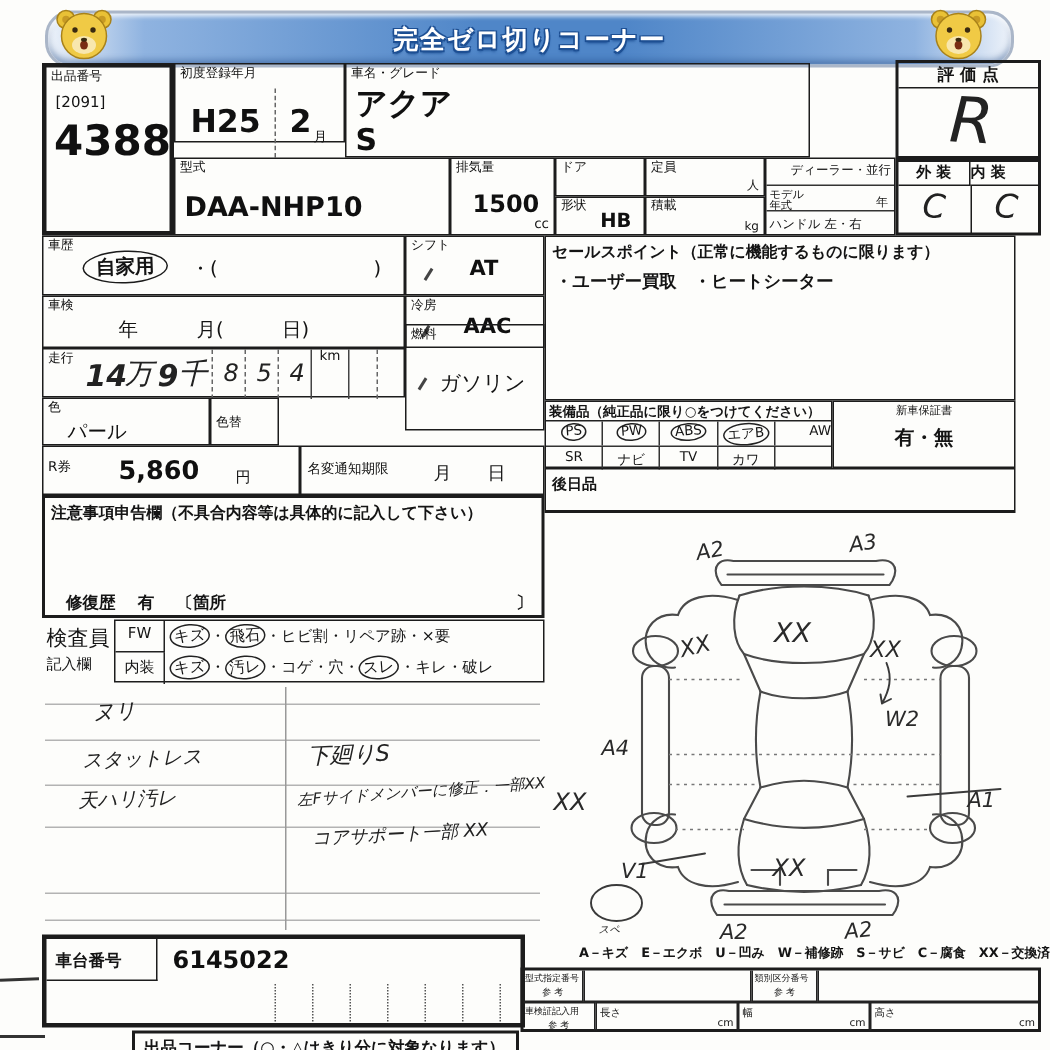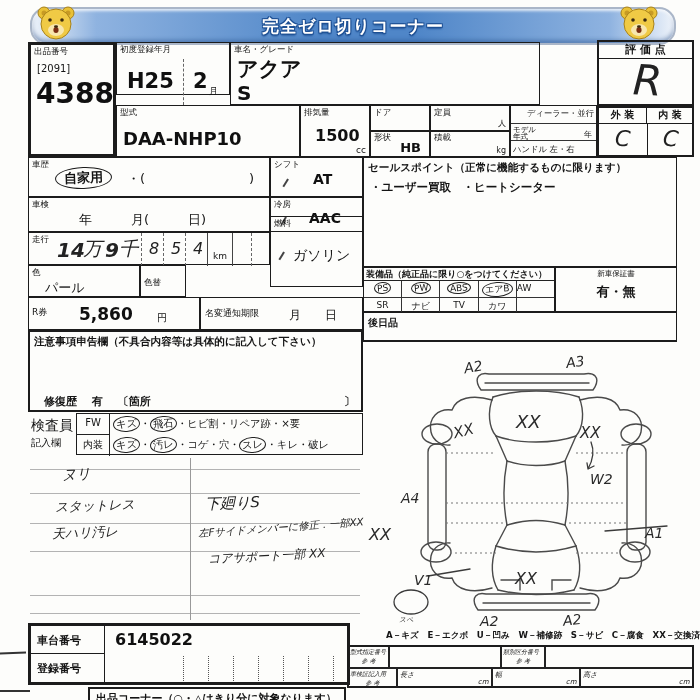--- a/index.html
+++ b/index.html
@@ -10,21 +10,21 @@
   .thick{border-width:3px;}
   .med{border-width:2.2px;}
   .lb{font-size:8.5px;line-height:1.1;color:#111;}
   .val{font-weight:bold;color:#101010;}
   .hand{font-style:italic;color:#222;}
   .oval{display:inline-block;border:1.5px solid #1b1b1b;border-radius:50%;padding:0 5px;transform:rotate(-2deg);}
   .oval2{display:inline-block;border:1.4px solid #222;border-radius:50%;padding:0 2px;transform:rotate(-4deg);}
   .dash-l{border-left:1px dashed #666;}
   .dot-l{border-left:1px dotted #555;}
   .tick{display:inline-block;width:9px;height:1.6px;background:#444;transform:rotate(-58deg);margin-right:2px;vertical-align:middle;}
-  .cell{position:absolute;box-sizing:border-box;border:1.2px solid #222;font-style:italic;}
+  .cell{position:absolute;box-sizing:border-box;border:1.2px solid #222;}
   .ruled{position:absolute;left:30px;width:330px;border-top:1.2px solid #b3b3b3;}
   .banner{position:absolute;left:30px;top:7px;width:642px;height:34px;border:2px solid #aab6c8;border-radius:17px;
     background:linear-gradient(90deg,#eef3fa 0%,#8fb3e0 10%,#4f86c8 45%,#4f86c8 60%,#8fb3e0 90%,#eef3fa 100%);
     box-shadow:inset 0 2px 3px rgba(255,255,255,.8), inset 0 -3px 4px rgba(30,70,130,.45);}
   .banner-title{position:absolute;width:100%;top:6px;text-align:center;font-size:17px;font-weight:bold;color:#fff;
     letter-spacing:1px;
     text-shadow:1px 1px 0 #1d4f93,-1px 1px 0 #1d4f93,1px -1px 0 #1d4f93,-1px -1px 0 #1d4f93,0 2px 2px #1d4f93;}
   .stray{position:absolute;border-top:2px solid #333;}
   svg text{font-family:"DejaVu Sans",sans-serif;}
   .dlabel{font-style:italic;fill:#2a2a2a;}
@@ -116,21 +116,21 @@
     <div class="a" style="left:0;top:0;width:100%;height:17px;font-size:8.3px;text-align:right;padding:2px 2px 0 0">ディーラー・並行</div>
     <div class="a" style="left:0;top:17px;width:100%;height:17px;border-top:1px solid #333;font-size:7.5px">
       <span class="a" style="left:2px;top:1px">モデル</span>
       <span class="a" style="left:2px;top:8px">年式</span>
       <span class="a" style="right:4px;top:5px;font-size:8px">年</span>
     </div>
     <div class="a" style="left:0;top:34px;width:100%;height:18px;border-top:1px solid #333;font-size:8.3px;padding:3px 0 0 2px">ハンドル 左・右</div>
   </div>
   <div class="bx med" style="left:597px;top:106px;width:97px;height:51px">
     <div class="a" style="left:0;top:0;width:48px;height:16px;border-bottom:1.3px solid #1c1c1c;border-right:1.3px solid #1c1c1c;text-align:center;font-size:10px;font-weight:bold">外 装</div>
-    <div class="a" style="left:48px;top:0;width:46px;height:16px;border-bottom:1.3px solid #1c1c1c;text-align:center;font-size:10px;font-weight:bold">内 装</div>
+    <div class="a" style="left:48px;top:0;width:46px;height:16px;border-bottom:1.3px solid #1c1c1c;font-size:10px;font-weight:bold">内 装</div>
     <div class="a hand" style="left:16px;top:18px;font-size:22px;transform:rotate(4deg)">C</div>
     <div class="a" style="left:48px;top:16px;height:32px;border-left:1.3px solid #1c1c1c"></div>
     <div class="a hand" style="left:64px;top:18px;font-size:22px;transform:rotate(6deg)">C</div>
   </div>
 
   <div class="bx" style="left:28px;top:157px;width:242px;height:40px">
     <div class="lb a" style="left:3px;top:2px">車歴</div>
     <span class="a oval" style="left:26px;top:9px;font-size:13px;font-weight:bold;padding:1px 8px">自家用</span>
     <span class="a" style="left:98px;top:12px;font-size:13px">・(　　　　　　　　)</span>
   </div>
@@ -140,21 +140,21 @@
   </div>
   <div class="bx" style="left:28px;top:232px;width:242px;height:33px">
     <div class="lb a" style="left:3px;top:2px">走行</div>
     <span class="a hand" style="left:28px;top:5px;font-size:20px;font-weight:bold">14</span>
     <span class="a hand" style="left:54px;top:3px;font-size:19px">万</span>
     <span class="a hand" style="left:76px;top:5px;font-size:20px;font-weight:bold">9</span>
     <span class="a hand" style="left:90px;top:3px;font-size:19px">千</span>
     <span class="a dash-l hand" style="left:112px;top:0;width:22px;height:33px;font-size:16px;padding:6px 0 0 7px">8</span>
     <span class="a dash-l hand" style="left:134px;top:0;width:22px;height:33px;font-size:16px;padding:6px 0 0 7px">5</span>
     <span class="a dash-l hand" style="left:156px;top:0;width:22px;height:33px;font-size:16px;padding:6px 0 0 7px">4</span>
-    <span class="a" style="left:178px;top:0;width:26px;height:33px;border-left:1.2px solid #444;border-right:1.2px solid #444;font-size:9px;text-align:center;padding-top:18px">km</span>
+    <span class="a" style="left:178px;top:0;width:26px;height:33px;border-left:1.2px solid #444;border-right:1.2px solid #444;font-size:9px;text-align:center;">km</span>
     <span class="a dash-l" style="left:222px;top:0;height:33px"></span>
   </div>
   <div class="bx" style="left:28px;top:265px;width:112px;height:32px">
     <div class="lb a" style="left:3px;top:2px">色</div>
     <div class="a val" style="left:16px;top:13px;font-size:13px;font-weight:normal">パール</div>
   </div>
   <div class="bx" style="left:140px;top:265px;width:46px;height:32px">
     <div class="lb a" style="left:3px;top:12px">色替</div>
   </div>
 
@@ -179,21 +179,21 @@
     <div class="a" style="left:6px;top:22px;font-size:11.5px;font-weight:bold">・ユーザー買取　・ヒートシーター</div>
   </div>
 
   <div class="bx" style="left:363px;top:267px;width:192px;height:45px">
     <div class="a" style="left:2px;top:0px;font-size:9px;font-weight:bold;white-space:nowrap">装備品（純正品に限り○をつけてください）</div>
     <div class="a" style="left:0;top:12px;width:100%;height:17px;border-top:1.2px solid #222;display:flex">
       <span style="flex:1;border-right:1px solid #333;text-align:center;font-size:9px;padding-top:1px"><span class="oval2">PS</span></span>
       <span style="flex:1;border-right:1px solid #333;text-align:center;font-size:9px;padding-top:1px"><span class="oval2">PW</span></span>
       <span style="flex:1;border-right:1px solid #333;text-align:center;font-size:9px;padding-top:1px"><span class="oval2">ABS</span></span>
       <span style="flex:1;border-right:1px solid #333;text-align:center;font-size:9px;padding-top:1px"><span class="oval2">エアB</span></span>
-      <span style="flex:1;text-align:left;font-size:9px;padding-top:2px">AW</span>
+      <span style="flex:1;text-align:right;font-size:9px;padding-top:2px">AW</span>
     </div>
     <div class="a" style="left:0;top:29px;width:100%;height:16px;border-top:1px solid #333;display:flex">
       <span style="flex:1;border-right:1px solid #333;text-align:center;font-size:9px;padding-top:2px">SR</span>
       <span style="flex:1;border-right:1px solid #333;text-align:center;font-size:9px;padding-top:2px">ナビ</span>
       <span style="flex:1;border-right:1px solid #333;text-align:center;font-size:9px;padding-top:2px">TV</span>
       <span style="flex:1;border-right:1px solid #333;text-align:center;font-size:9px;padding-top:2px">カワ</span>
       <span style="flex:1;text-align:center;font-size:9px"></span>
     </div>
   </div>
   <div class="bx" style="left:555px;top:267px;width:122px;height:45px">
@@ -247,21 +247,20 @@
   <div class="a hand" style="left:62px;top:466px;font-size:14px;transform:rotate(-3deg)">ヌリ</div>
   <div class="a hand" style="left:55px;top:497px;font-size:13px;transform:rotate(-2deg)">スタットレス</div>
   <div class="a hand" style="left:52px;top:524px;font-size:13px;transform:rotate(-2deg)">天ハリ汚レ</div>
   <div class="a hand" style="left:205px;top:494px;font-size:15px;transform:rotate(-2deg)">下廻りS</div>
   <div class="a hand" style="left:198px;top:521px;font-size:10.3px;white-space:nowrap;transform:rotate(-4deg)">左Fサイドメンバーに修正．一部XX</div>
   <div class="a hand" style="left:208px;top:548px;font-size:12px;white-space:nowrap;transform:rotate(-3deg)">コアサポート一部 XX</div>
 
   <div class="bx thick" style="left:28px;top:623px;width:322px;height:62px">
     <div class="a" style="left:0;top:0;width:74px;height:28px;border-right:1.4px solid #1c1c1c;border-bottom:1.4px solid #1c1c1c;font-size:11px;font-weight:bold;padding:7px 0 0 6px">車台番号</div>
     <div class="a val" style="left:84px;top:4px;font-size:16px">6145022</div>
-    <div class="a" style="left:0;top:28px;width:74px;height:28px;border-right:1.4px solid #1c1c1c;font-size:11px;font-weight:bold;padding:7px 0 0 6px">登録番号</div>
     <div class="a dot-l" style="left:152px;top:30px;height:25px"></div>
     <div class="a dot-l" style="left:177px;top:30px;height:25px"></div>
     <div class="a dot-l" style="left:202px;top:30px;height:25px"></div>
     <div class="a dot-l" style="left:227px;top:30px;height:25px"></div>
     <div class="a dot-l" style="left:252px;top:30px;height:25px"></div>
     <div class="a dot-l" style="left:277px;top:30px;height:25px"></div>
     <div class="a dot-l" style="left:302px;top:30px;height:25px"></div>
   </div>
 
   <div class="bx med" style="left:88px;top:687px;width:258px;height:20px">

